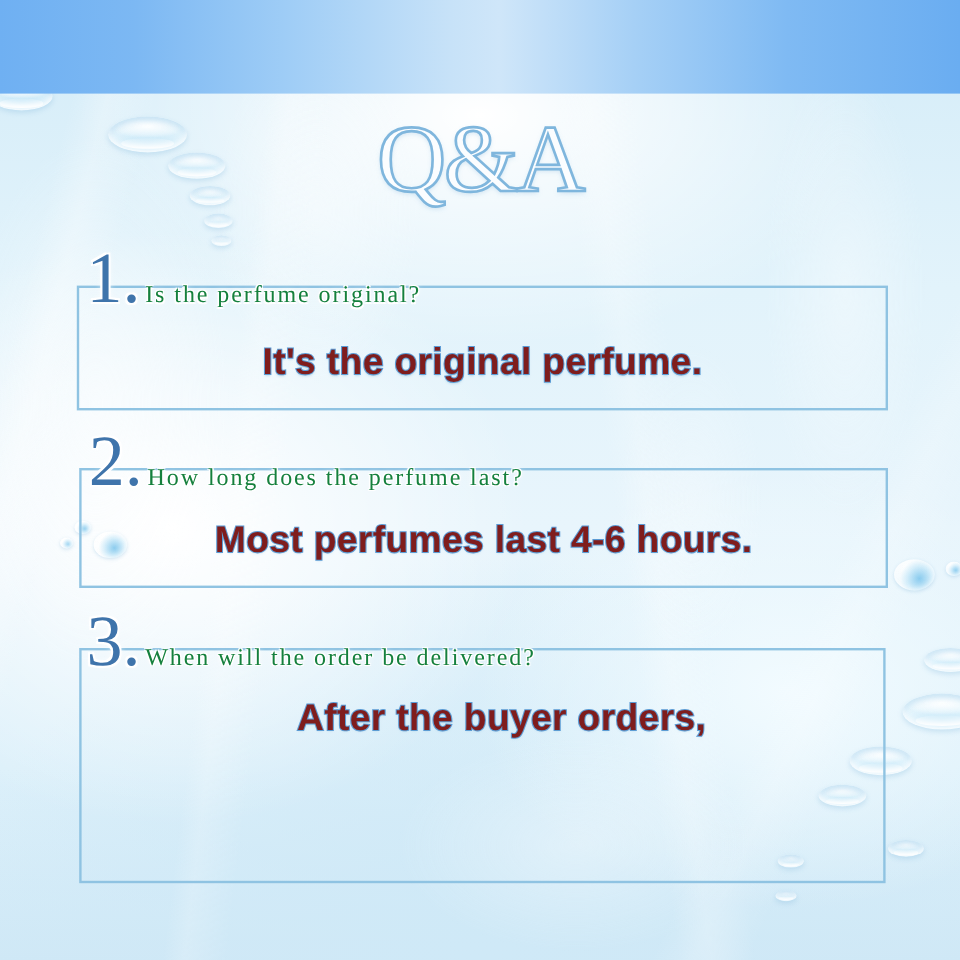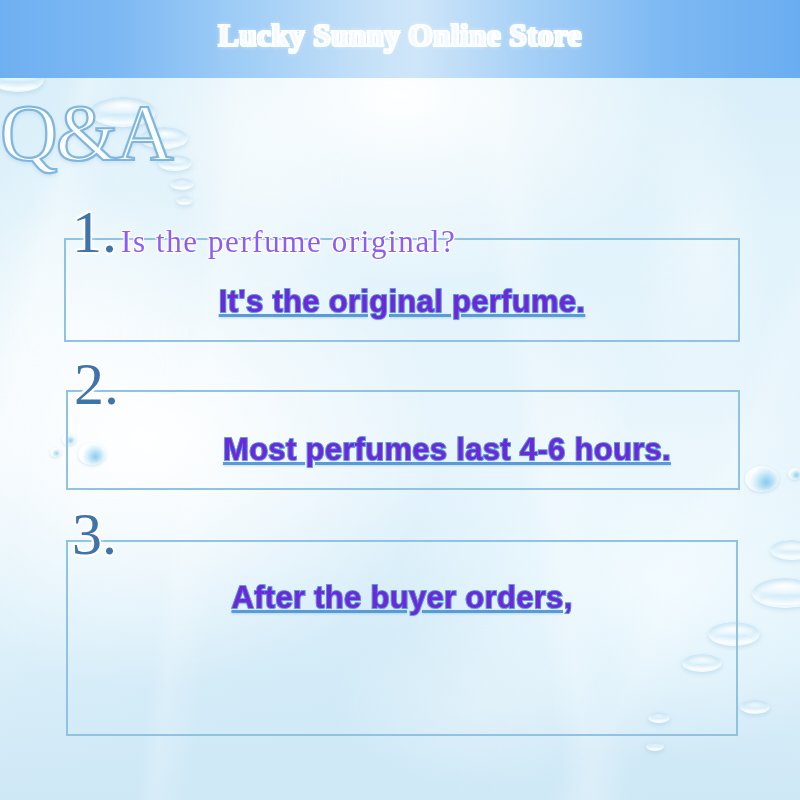--- a/index.html
+++ b/index.html
@@ -75,21 +75,21 @@
       -1.4px  1.4px 0 #ffffff, 1.4px  1.4px 0 #ffffff,
        0 0 5px rgba(255,255,255,.95);
     -webkit-text-stroke: 1.2px #ffffff;
   }
 
   
   .qa-title {
     position: absolute;
     left: 0; top: 92px;
     width: 800px;
-    text-align: left;
+    text-align: center;
     font-size: 80px;
     line-height: 82px;
     font-weight: 400;
     color: #fbfdff;
     font-family: "Liberation Serif", "DejaVu Serif", serif;
     -webkit-text-stroke: 2.2px #7fb6dd;
     text-shadow: 0 2px 4px rgba(120,175,215,.35);
     letter-spacing: -2px;
   }
 
@@ -149,44 +149,43 @@
     font-weight: 400;
     color: #3f74ab;
     text-shadow:
       -1.6px -1.6px 0 #ffffff, 1.6px -1.6px 0 #ffffff,
       -1.6px  1.6px 0 #ffffff, 1.6px  1.6px 0 #ffffff,
        0 0 6px rgba(255,255,255,.95);
     margin-right: 4px;
   }
   .q-text {
     font-family: "Liberation Serif", "DejaVu Serif", serif;
-    font-size: 31px;
+    font-size: 20px;
     line-height: 34px;
     font-weight: 400;
-    color: #8b5cf6;
+    color: #15803d;
     letter-spacing: 1.6px;
     text-shadow:
       -1px -1px 0 #ffffff, 1px -1px 0 #ffffff,
       -1px  1px 0 #ffffff, 1px  1px 0 #ffffff,
        0 0 5px rgba(255,255,255,.95);
   }
 
   .a-text {
     position: absolute;
     text-align: center;
     font-family: "Liberation Sans", "DejaVu Sans", sans-serif;
     font-weight: 700;
     font-size: 31px;
     line-height: 40px;
-    color: #6d28d9;
+    color: #7f1d1d;
     -webkit-text-stroke: 1.7px #5b9bd5;
     paint-order: stroke fill;
     text-shadow: 0 1px 2px rgba(110,170,210,.35);
     letter-spacing: .3px;
-    text-decoration: underline;
   }
   .a-text .ln { display: block; }
 </style>
 </head>
 <body>
 
 <div id="poster">
 
   <div class="bg-base"></div>
   <div class="bg-swirl"></div>
@@ -207,48 +206,49 @@
   <div class="bubble" style="left:788px; top:468px; width:14px; height:12px;"></div>
   <div class="drop" style="left:770px; top:540px; width:44px; height:20px;"></div>
   <div class="drop" style="left:752px; top:578px; width:66px; height:30px;"></div>
   <div class="drop" style="left:708px; top:622px; width:52px; height:24px;"></div>
   <div class="drop" style="left:682px; top:654px; width:40px; height:18px;"></div>
   <div class="drop" style="left:740px; top:700px; width:30px; height:14px;"></div>
   <div class="drop" style="left:648px; top:712px; width:22px; height:11px;"></div>
   <div class="drop" style="left:646px; top:742px; width:18px; height:9px;"></div>
 
   <div class="header"></div>
-  <div class="header-title">Lucky Sunny Online Store</div>
 
   <div class="qa-title">Q&amp;A</div>
 
   <div class="qa-block">
     <div class="qa-box" style="left:64px; top:238px; width:676px; height:104px;"></div>
     <div class="q-line" style="left:72px; top:202px;">
       <span class="q-num">1.</span>
       <span class="q-text">Is the perfume original?</span>
     </div>
     <div class="a-text" style="left:64px; top:282px; width:676px;">
       <span class="ln">It's the original perfume.</span>
     </div>
   </div>
 
   <div class="qa-block">
     <div class="qa-box" style="left:66px; top:390px; width:674px; height:100px;"></div>
     <div class="q-line" style="left:74px; top:354px;">
       <span class="q-num">2.</span>
-    </div>
-    <div class="a-text" style="left:66px; top:430px; width:674px;margin-left:44px;">
+      <span class="q-text">How long does the perfume last?</span>
+    </div>
+    <div class="a-text" style="left:66px; top:430px; width:674px;">
       <span class="ln">Most perfumes last 4-6 hours.</span>
     </div>
   </div>
 
   <div class="qa-block">
     <div class="qa-box" style="left:66px; top:540px; width:672px; height:196px;"></div>
     <div class="q-line" style="left:72px; top:504px;">
       <span class="q-num">3.</span>
-    </div>
-    <div class="a-text" style="left:66px; top:578px; width:672px;">
+      <span class="q-text">When will the order be delivered?</span>
+    </div>
+    <div class="a-text" style="left:66px; top:578px; width:672px;padding-left:16px;">
       <span class="ln">After the buyer orders,</span>
     </div>
   </div>
 
 </div>
 
 </body></html>

